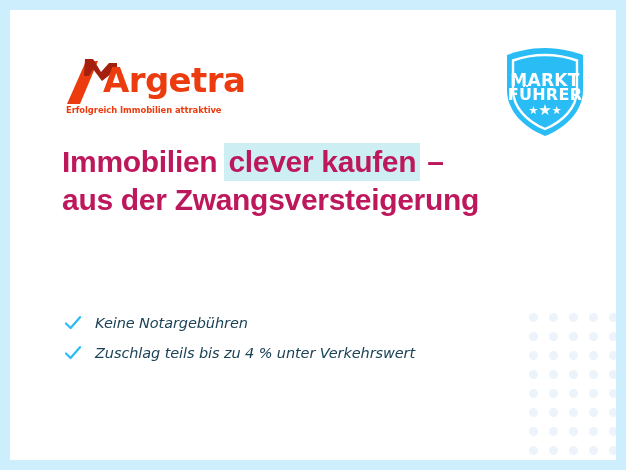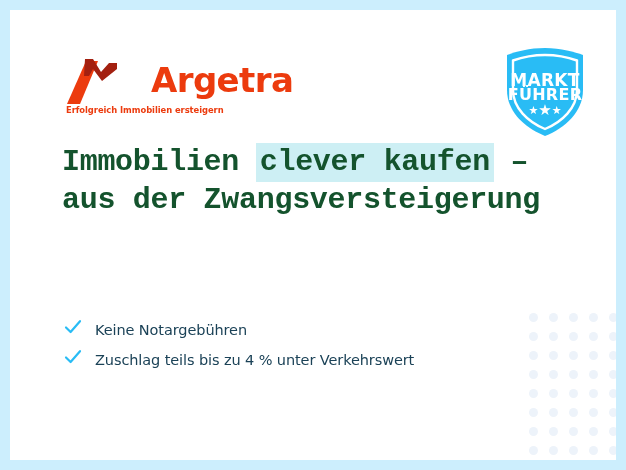--- a/index.html
+++ b/index.html
@@ -49,21 +49,20 @@
   #logo-mark { position:absolute; left:0; top:0; width:52px; height:48px; }
   #logo-word {
     position:absolute;
     left:38px; top:7px;
     font-family:"DejaVu Sans", sans-serif;
     font-weight:bold;
     font-size:34px;
     letter-spacing:-0.6px;
     color:#EC3B0E;
     line-height:1;
-    margin-left:48px;
   }
   #logo-tagline {
     position:absolute;
     left:1px; top:49px;
     font-family:"DejaVu Sans", sans-serif;
     font-weight:bold;
     font-size:8.4px;
     letter-spacing:-0.05px;
     color:#EC3B0E;
     white-space:nowrap;
@@ -93,22 +92,22 @@
     text-align:center; color:#fff;
     font-size:11px; line-height:1;
   }
   #badge-stars .s-big { font-size:15px; vertical-align:-1px; }
 
   
   #headline {
     position:absolute;
     left:52px; top:133px;
     width:520px;
-    color:#14532d;
-    font-family:Liberation Mono, monospace;
+    color:#be185d;
+    font-family:Liberation Sans, sans-serif;
     font-weight:bold;
     font-size:30px;
     line-height:38px;
     letter-spacing:-0.3px;
     z-index:2;
   }
   #headline .hl {
     background:#CDEFF4;
     padding:2px 4px 3px 4px;
     margin:0 -1px;
@@ -131,22 +130,23 @@
 
   
   #checklist {
     position:absolute;
     left:52px; top:298px;
     width:500px;
     z-index:2;
   }
   .check-row {
     display:flex;
-    align-items:flex-end;
+    align-items:center;
     height:30px;
+    font-style:italic;
   }
   .check-icon {
     flex:0 0 auto;
     width:22px; height:22px;
     margin-right:11px;
     display:flex; align-items:center; justify-content:center;
   }
   .check-label {
     color:#1B4257;
     font-family:"DejaVu Sans", sans-serif;
@@ -203,21 +203,21 @@
         <i style="background: rgb(237, 243, 250);"></i>
         <i style="background: rgb(237, 243, 250);"></i>
       </div>
 
     <div id="logo">
       <svg id="logo-mark" viewBox="0 0 52 48" xmlns="http://www.w3.org/2000/svg">
         <polygon points="21,5 33,5 15,48 2,48" fill="#EC3B0E"></polygon>
         <polygon points="20,3 28,3 36,16 44,7 52,7 52,13 37,25 28,13 24,20 19,20" fill="#A32010"></polygon>
       </svg>
       <div id="logo-word">Argetra</div>
-      <div id="logo-tagline">Erfolgreich Immobilien ersteigern</div>
+      <div id="logo-tagline">Erfolgreich Immobilien attraktive</div>
     </div>
 
     <div id="badge">
       <svg width="92" height="92" viewBox="0 0 92 92" xmlns="http://www.w3.org/2000/svg">
         <path d="M46 2 C62 2 76 6 84 9 L84 44 C84 66 66 82 46 90 C26 82 8 66 8 44 L8 9 C16 6 30 2 46 2 Z" fill="#29BCF5"></path>
         <path d="M46 9 C60 9 71 12 78 14.5 L78 44 C78 62 63 76 46 83 C29 76 14 62 14 44 L14 14.5 C21 12 32 9 46 9 Z" fill="none" stroke="#FFFFFF" stroke-width="2.4"></path>
       </svg>
       <div class="badge-txt" id="badge-line1">MARKT</div>
       <div class="badge-txt" id="badge-line2">FÜHRER</div>
       <div id="badge-stars">

